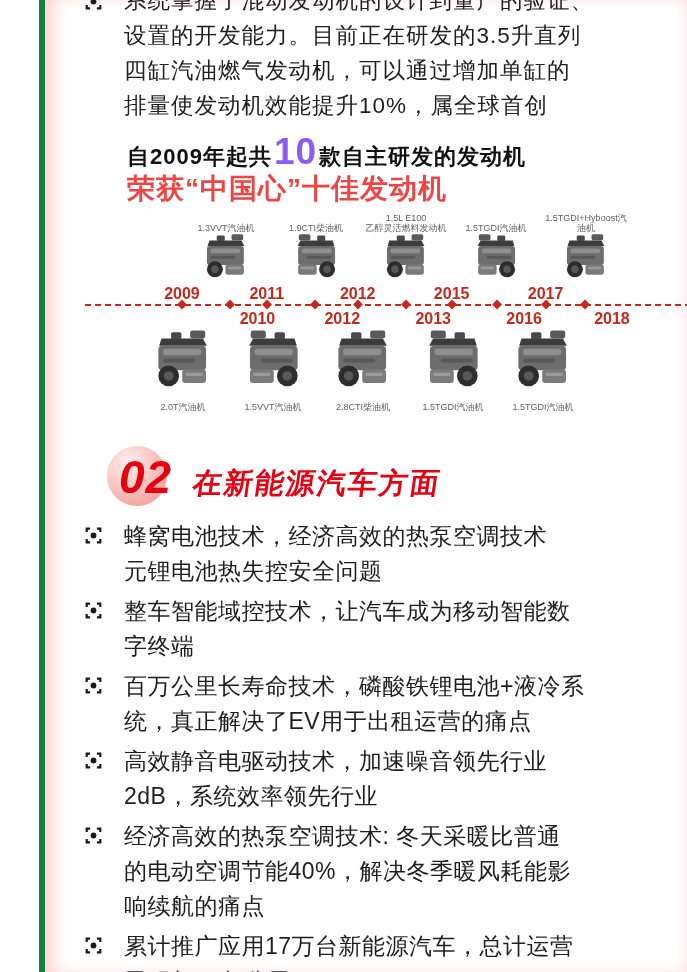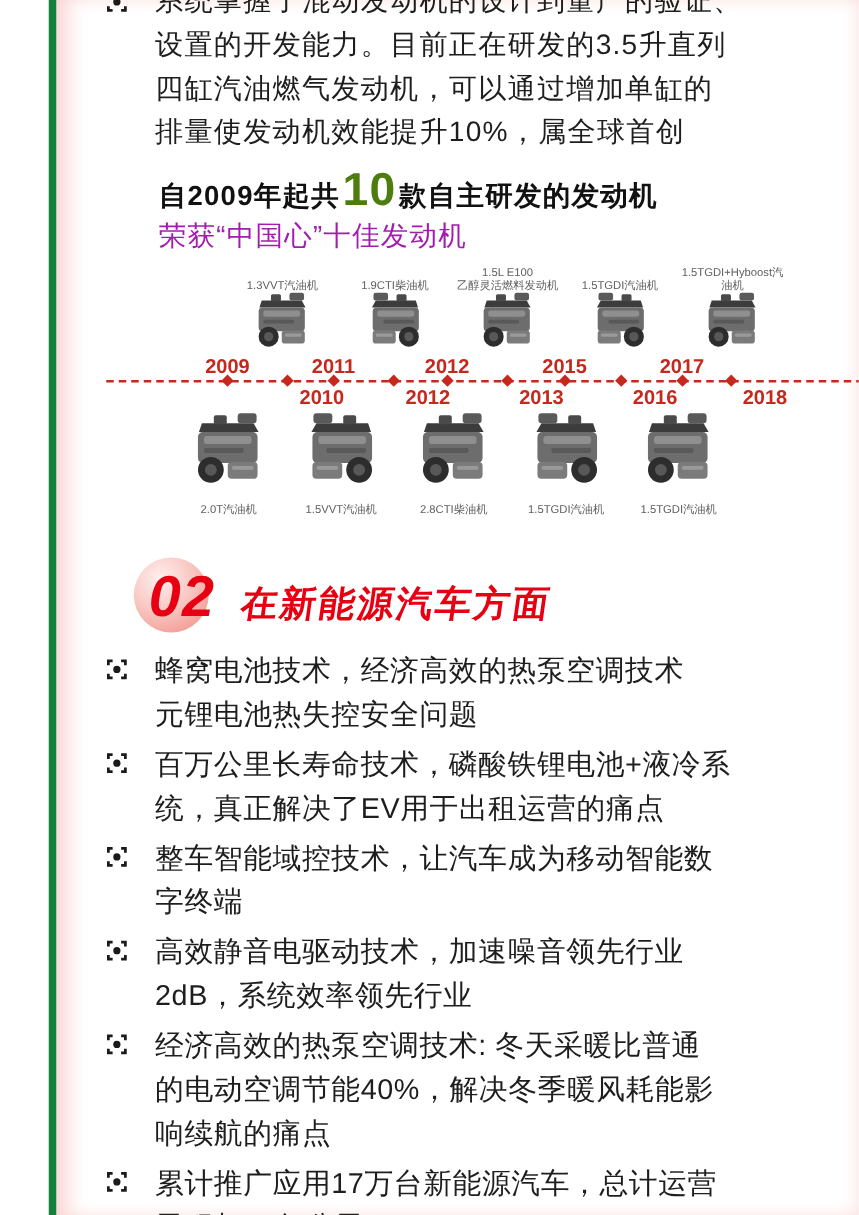--- a/index.html
+++ b/index.html
@@ -22,22 +22,22 @@
   .bullet-ic { flex:0 0 17px; width:17px; height:17px; margin-top:8px; }
   .intro-row .bullet-ic { margin-top:10px; }
   .intro-text {
     margin-left:22px; font-size:22.5px; line-height:35px; color:#1e1e1e;
     font-weight:500; white-space:pre-line; letter-spacing:1px;
   }
 
   
   .engine-sec { margin-top:12px; padding-left:42px; }
   .headline { font-size:22px; font-weight:bold; color:#111; letter-spacing:1px; line-height:34px; }
-  .headline .big-count { font-size:37px; color:#4d7c0f; font-weight:bold; padding:0 2px; }
-  .headline-2 { font-size:22px; font-weight:normal; color:#a21caf; letter-spacing:1px; line-height:30px; }
+  .headline .big-count { font-size:37px; color:#8b5cf6; font-weight:bold; padding:0 2px; }
+  .headline-2 { font-size:28px; font-weight:bold; color:#ef4444; letter-spacing:1px; line-height:30px; }
 
   .engine-grid { display:grid; grid-template-columns:repeat(5,90px); }
   .engine-grid.top { margin-left:54px; margin-top:8px; }
   .engine-grid.bottom { margin-left:11px; margin-top:2px; }
   .engine-cell { display:flex; flex-direction:column; align-items:center; }
   .engine-label {
     font-size:9px; color:#5f5f5f; text-align:center; white-space:pre-line;
     line-height:10px; display:flex; align-items:flex-end; justify-content:center;
     height:21px;
   }
@@ -226,29 +226,29 @@
           <svg class="bullet-ic" viewBox="0 0 20 20">
               <use href="#target-bullet"></use>
             </svg>
           <div class="bullet-text">蜂窝电池技术，经济高效的热泵空调技术
 元锂电池热失控安全问题</div>
         </li>
         <li class="bullet-item">
           <svg class="bullet-ic" viewBox="0 0 20 20">
               <use href="#target-bullet"></use>
             </svg>
+          <div class="bullet-text">整车智能域控技术，让汽车成为移动智能数
+字终端</div>
+        </li>
+        <li class="bullet-item">
+          <svg class="bullet-ic" viewBox="0 0 20 20">
+              <use href="#target-bullet"></use>
+            </svg>
           <div class="bullet-text">百万公里长寿命技术，磷酸铁锂电池+液冷系
 统，真正解决了EV用于出租运营的痛点</div>
-        </li>
-        <li class="bullet-item">
-          <svg class="bullet-ic" viewBox="0 0 20 20">
-              <use href="#target-bullet"></use>
-            </svg>
-          <div class="bullet-text">整车智能域控技术，让汽车成为移动智能数
-字终端</div>
         </li>
         <li class="bullet-item">
           <svg class="bullet-ic" viewBox="0 0 20 20">
               <use href="#target-bullet"></use>
             </svg>
           <div class="bullet-text">高效静音电驱动技术，加速噪音领先行业
 2dB，系统效率领先行业</div>
         </li>
         <li class="bullet-item">
           <svg class="bullet-ic" viewBox="0 0 20 20">

